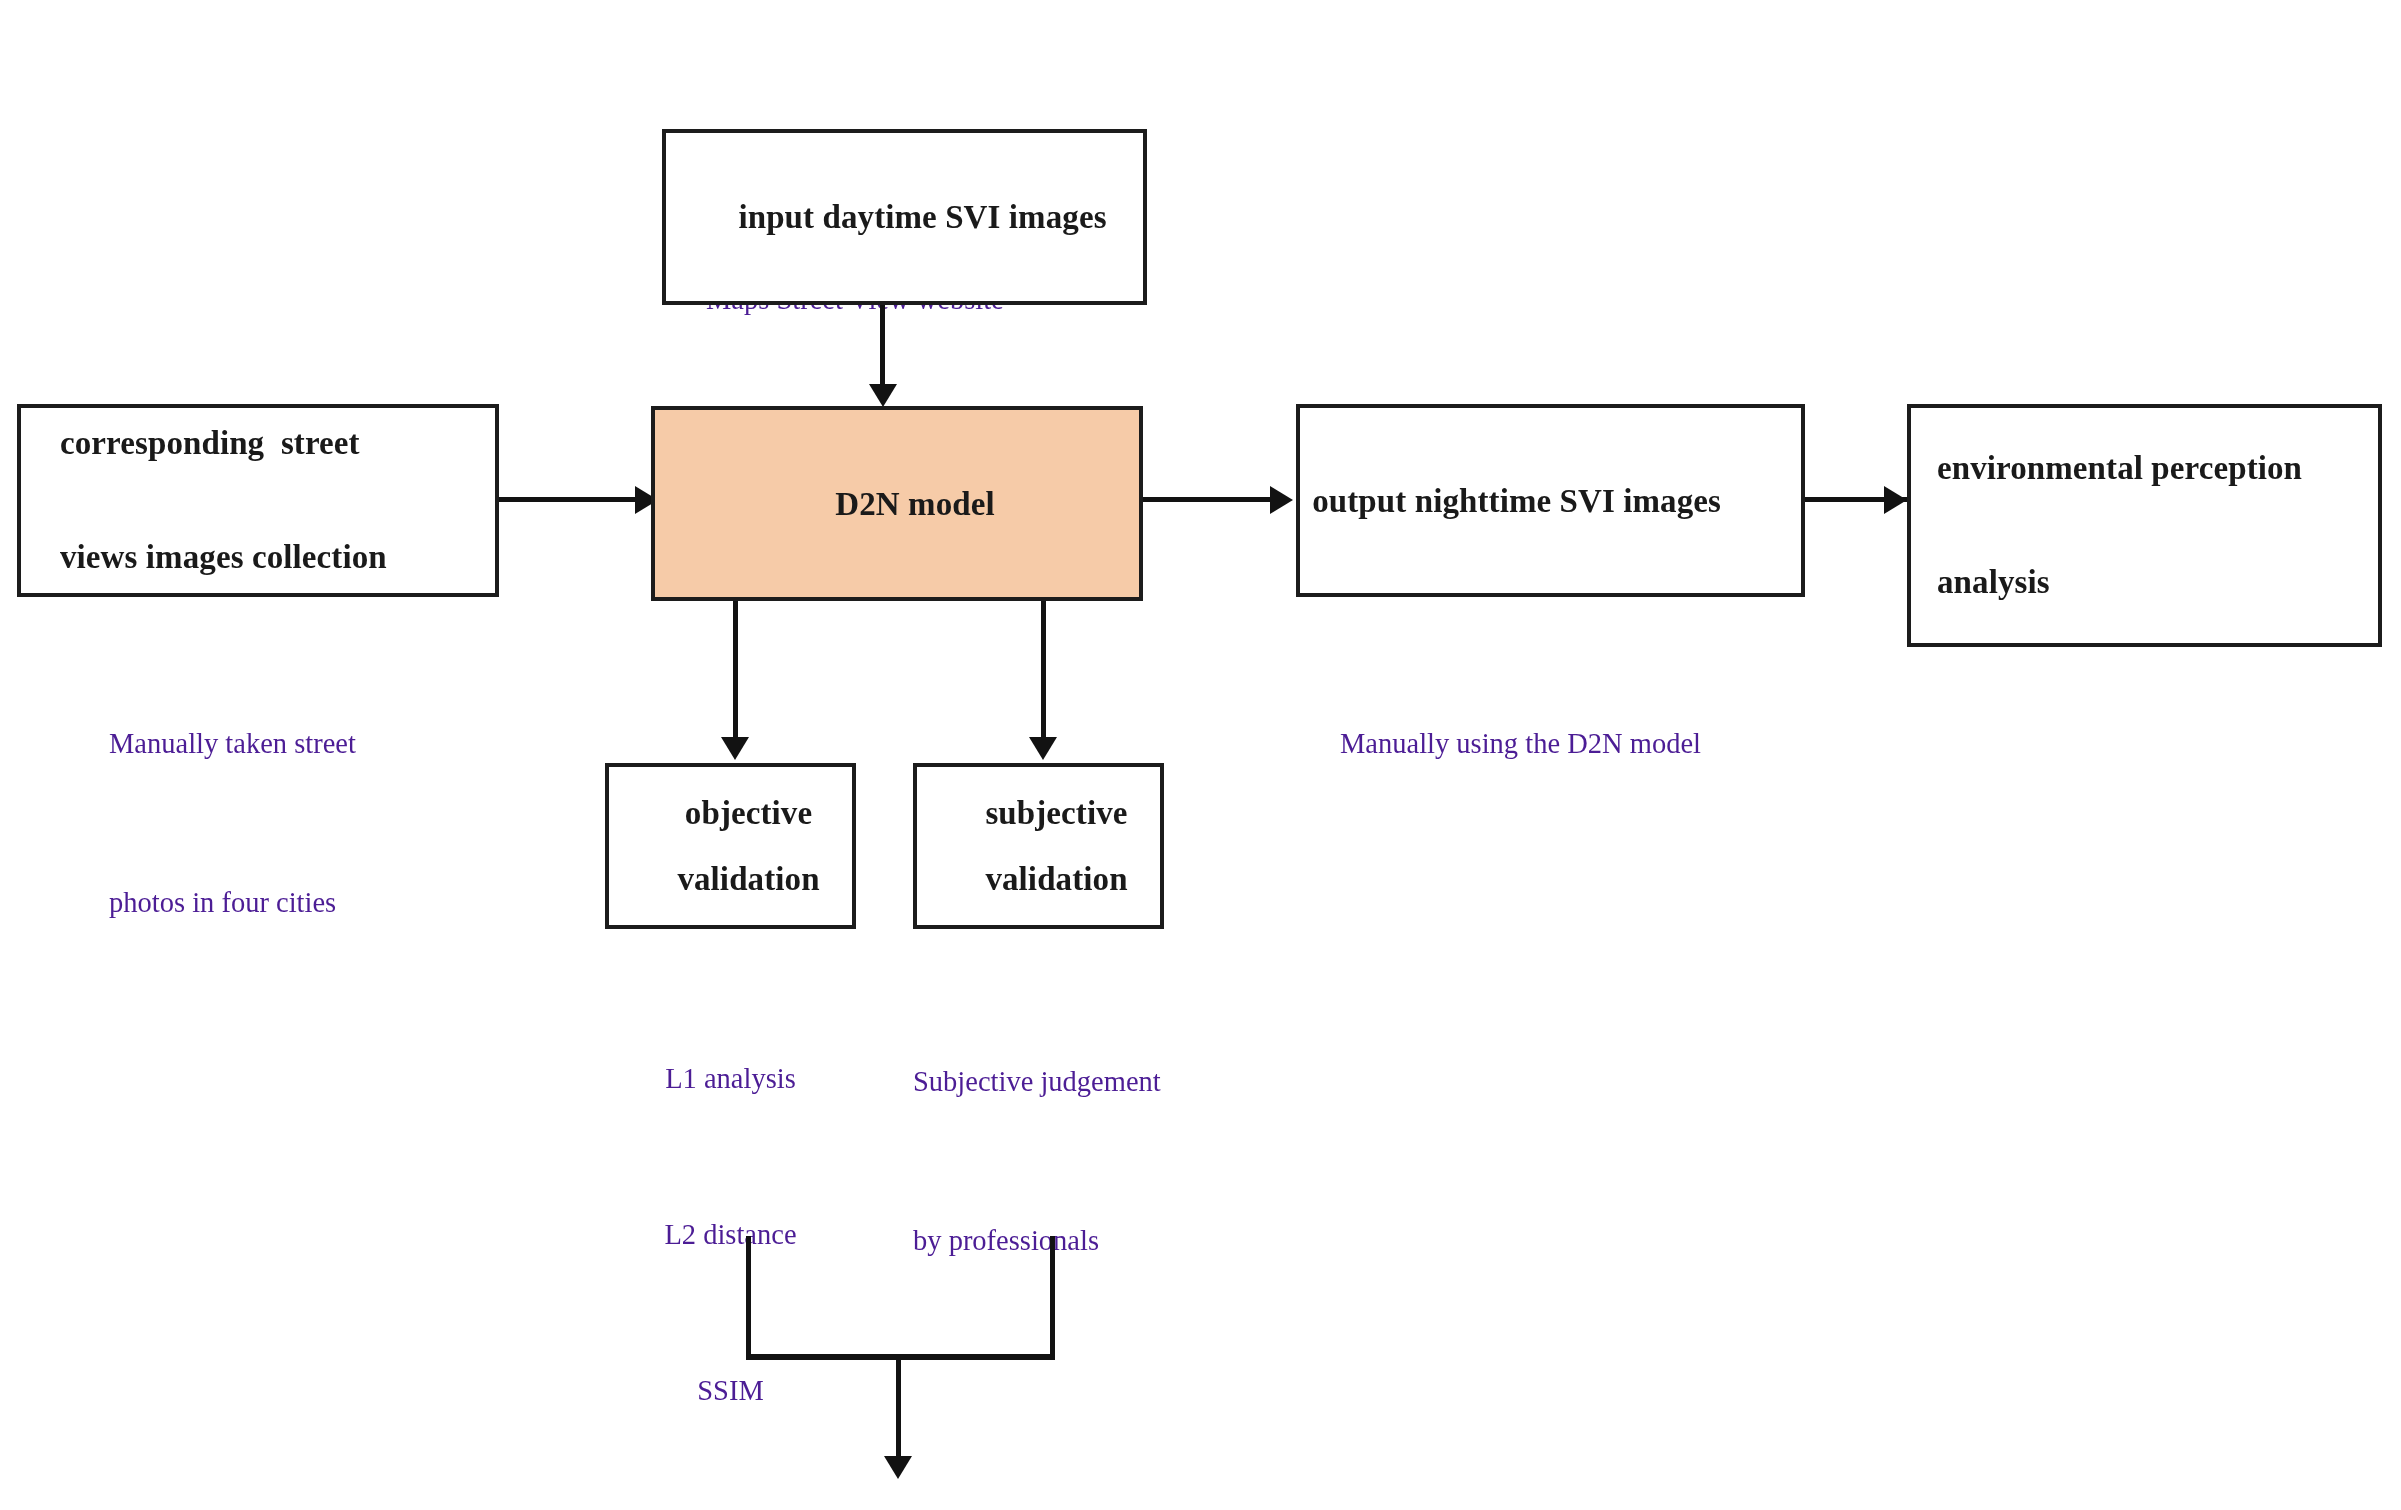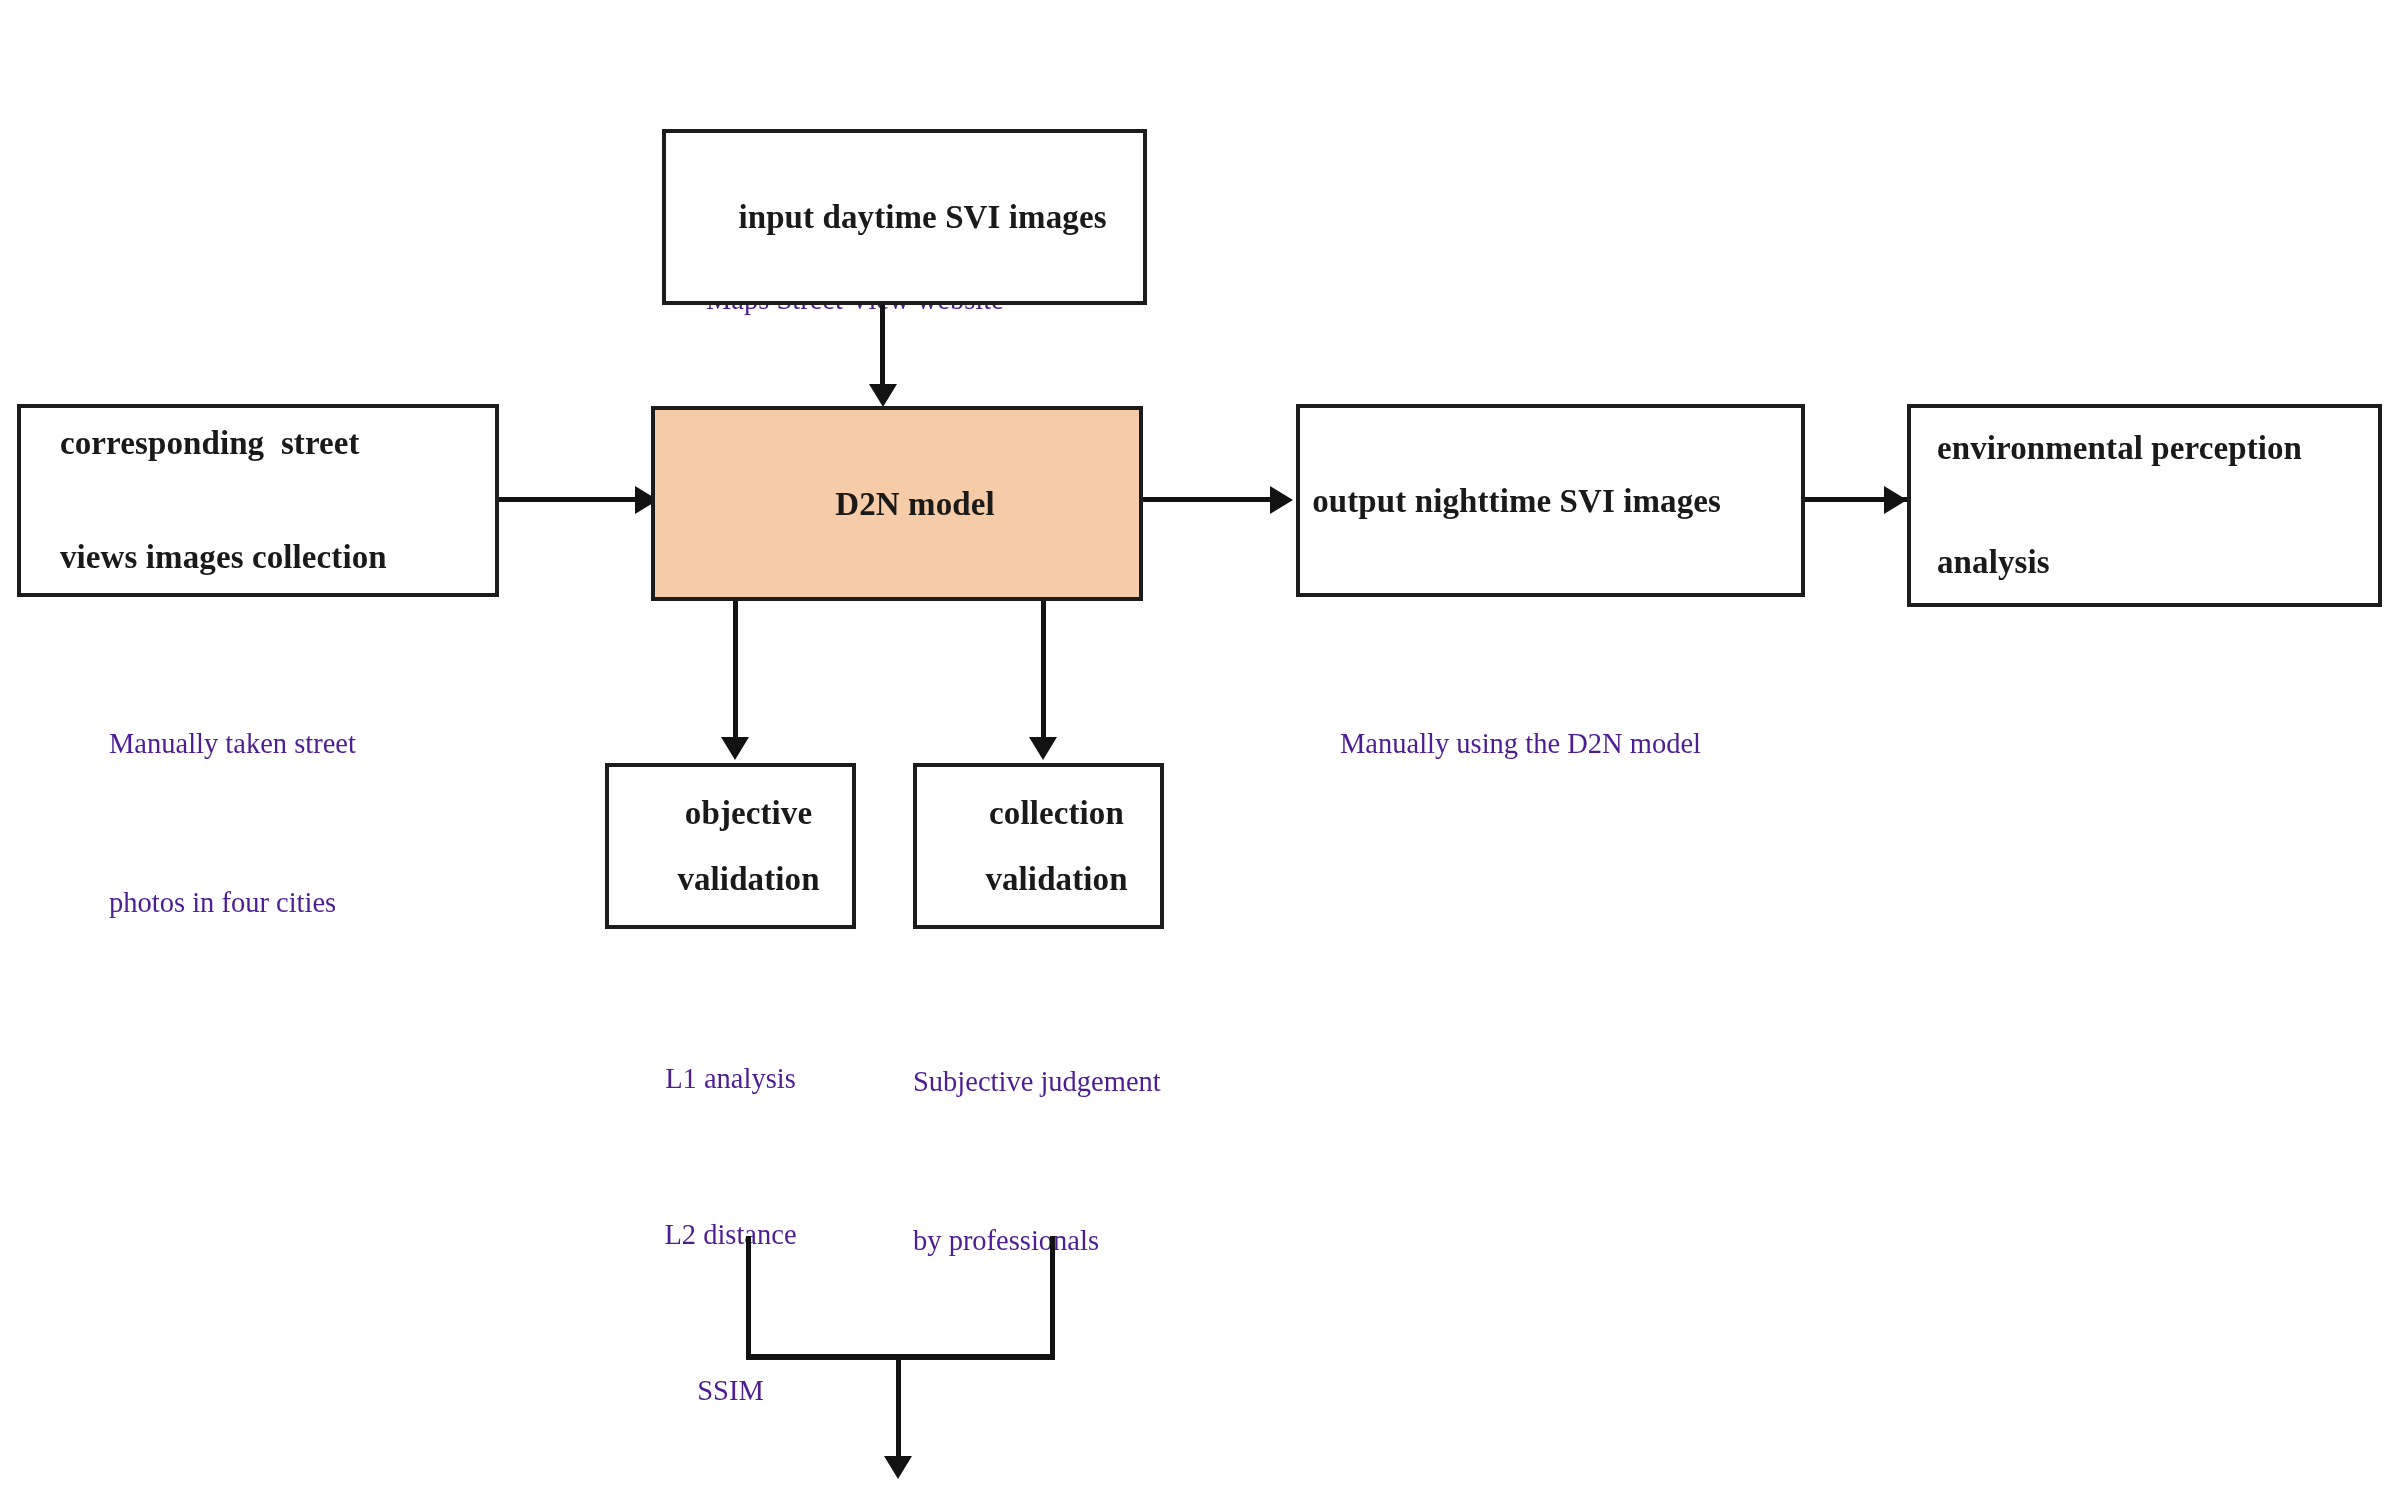--- a/index.html
+++ b/index.html
@@ -108,38 +108,38 @@
     <span class="line">output nighttime SVI images</span>
   </div>
 
   <div class="caption" style="left:1340px; top:611px; font-size:28.5px; line-height:53px;">
     <span class="line">Manually using the D2N model</span>
   </div>
 
   <div class="hline" style="left:1805px; top:497px; width:102px; height:5.4px;"></div>
   <div class="arrow-right" style="left:1884px; top:486px;"></div>
 
-  <div class="node left-text" style="left:1907px; top:404px; width:475px; height:203px; font-size:33px; line-height:73px; padding-left:26px;">
+  <div class="node left-text" style="left:1907px; top:404px; width:475px; height:243px; font-size:33px; line-height:73px; padding-left:26px;">
     <span class="line">environmental perception</span>
     <span class="line">analysis</span>
   </div>
 
   <div class="vline" style="left:733px; top:601px; width:5.4px; height:138px;"></div>
   <div class="arrow-down" style="left:721px; top:737px;"></div>
 
   <div class="vline" style="left:1041px; top:601px; width:5.4px; height:138px;"></div>
   <div class="arrow-down" style="left:1029px; top:737px;"></div>
 
   <div class="node center-text" style="left:605px; top:763px; width:251px; height:166px; font-size:33px; line-height:66px;">
     <span class="line">objective</span>
     <span class="line">validation</span>
   </div>
 
   <div class="node center-text" style="left:913px; top:763px; width:251px; height:166px; font-size:33px; line-height:66px;">
-    <span class="line">collection</span>
+    <span class="line">subjective</span>
     <span class="line">validation</span>
   </div>
 
   <div class="caption" style="left:605px; top:949px; width:251px; font-size:28.5px; line-height:52px; text-align:center;">
     <span class="line">L1 analysis</span>
     <span class="line">L2 distance</span>
     <span class="line">SSIM</span>
     
     
   </div>

